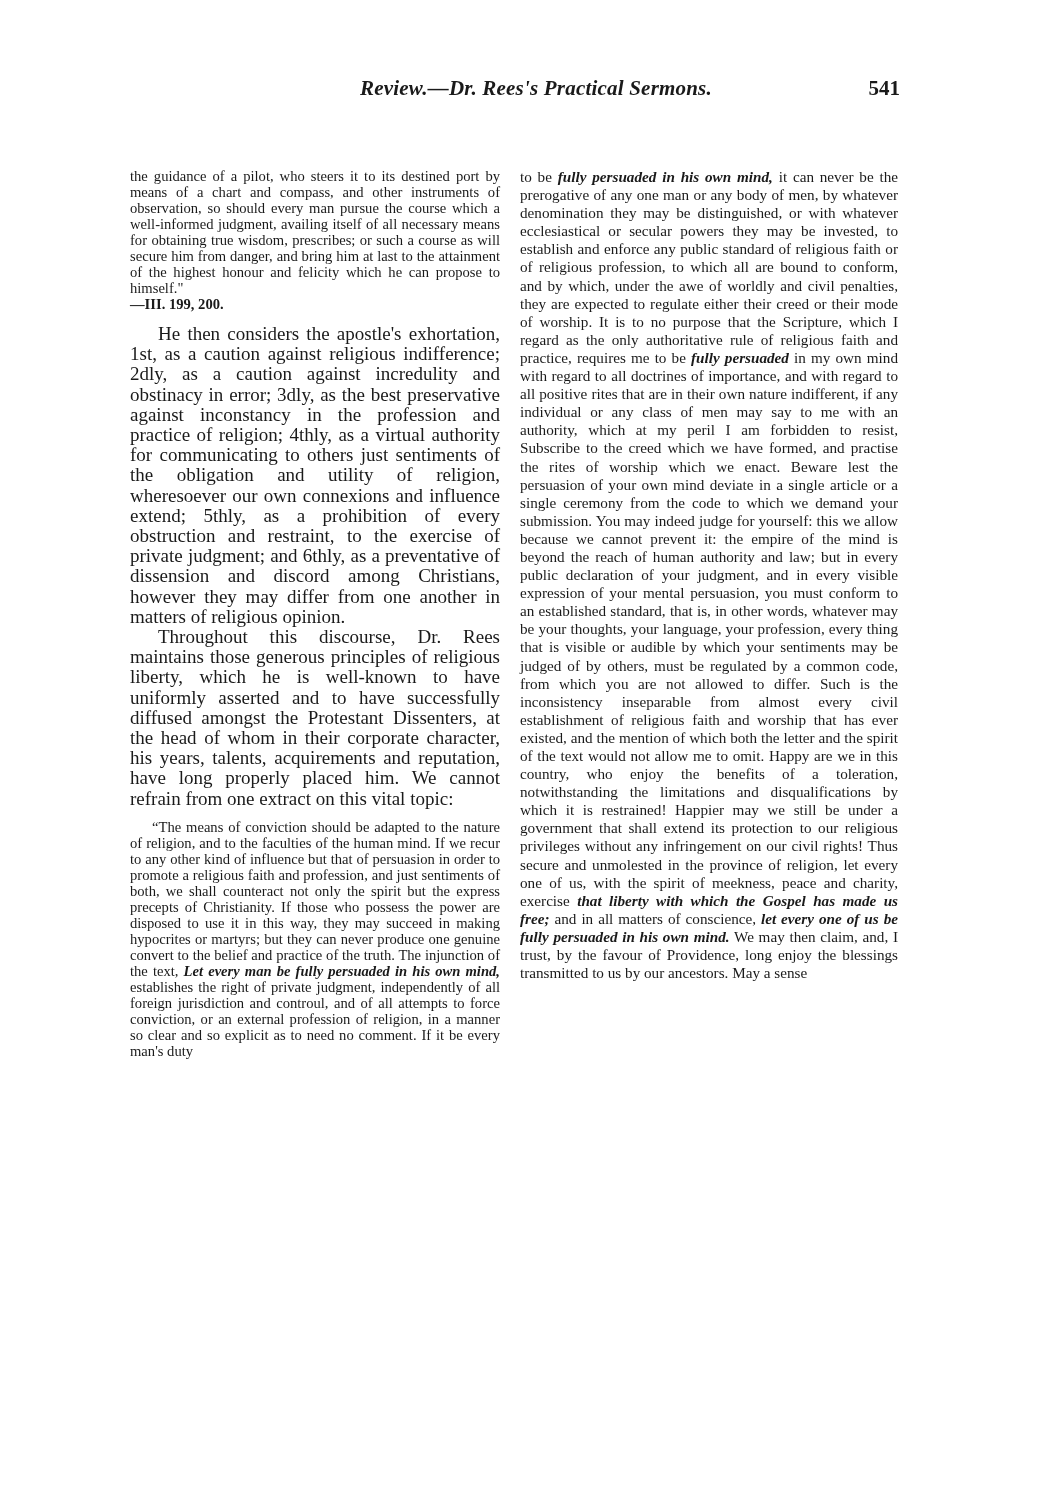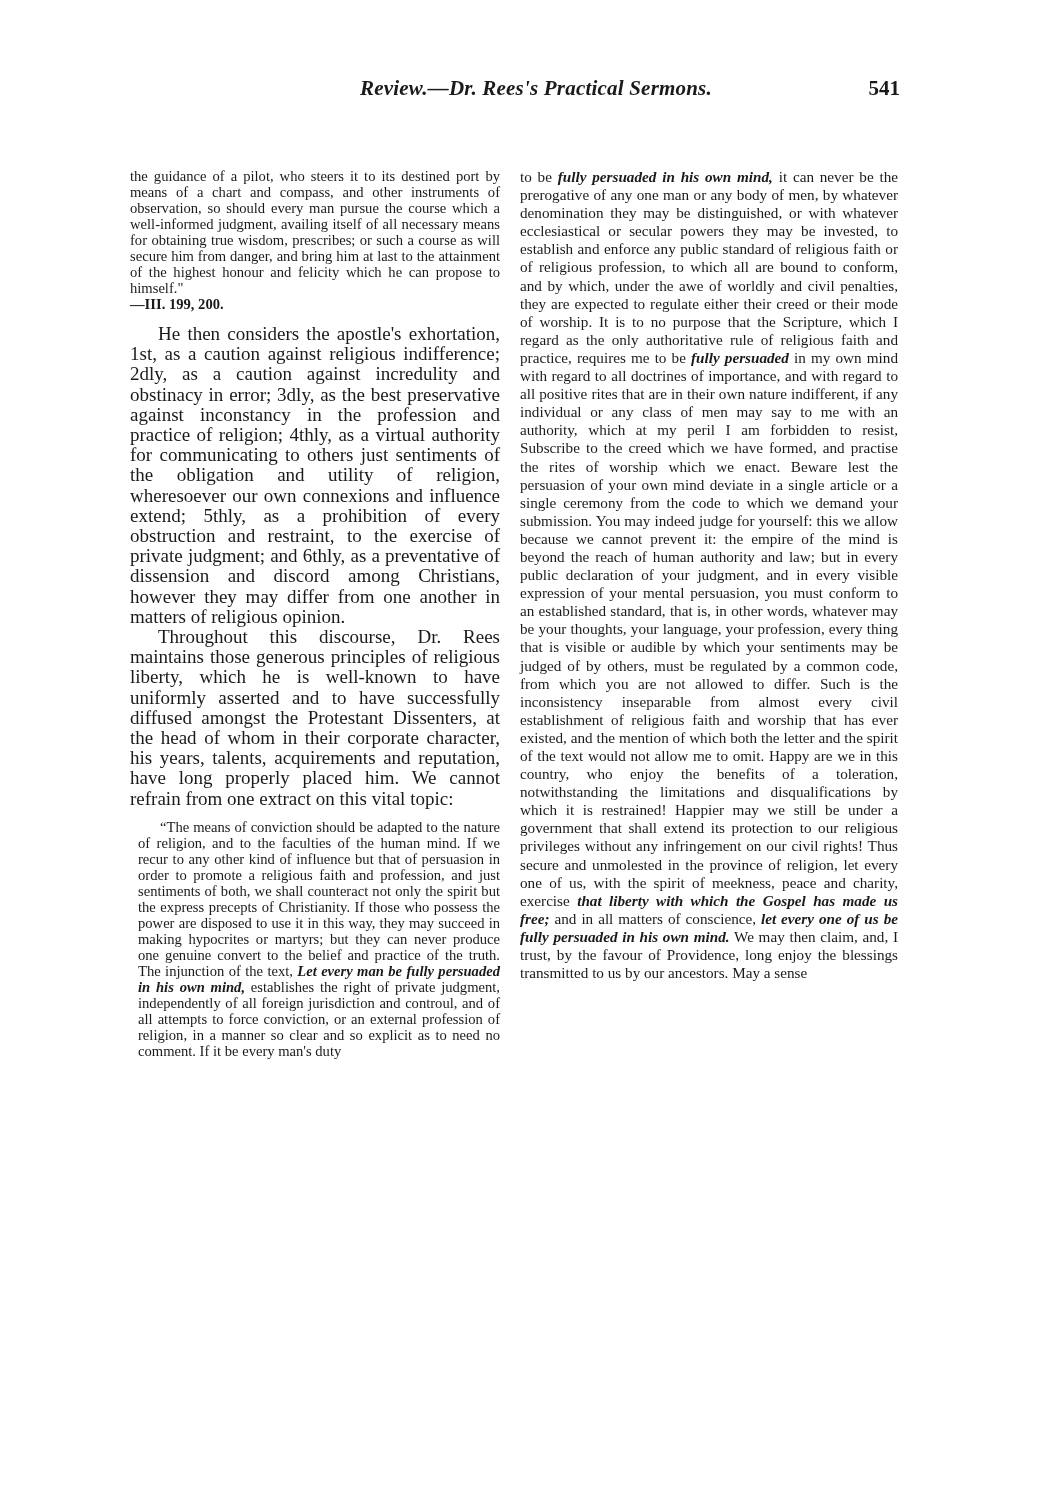--- a/index.html
+++ b/index.html
@@ -10,21 +10,21 @@
   .page-number { position: absolute; right: 0; top: 0; font-size: 21px; font-weight: bold; }
   .col { position: absolute; top: 168px; text-align: justify; }
   .col-left { left: 130px; width: 370px; }
   .col-right { left: 520px; width: 378px; }
   .p { margin: 0; }
   .quote-small { font-size: 14.6px; line-height: 16px; }
   .body-large { font-size: 19px; line-height: 20.2px; text-indent: 28px; }
   .right-text { font-size: 15.2px; line-height: 18.1px; }
   .gap-s { height: 12px; }
   .gap-m { height: 10px; }
-  .indent { text-indent: 22px; margin-left: 8px; }
+  .indent { text-indent: 22px; }
   em { font-weight: bold; }
 </style>
 </head>
 <body>
 
 <div class="header">
   <span class="running-title">Review.—Dr. Rees's Practical Sermons.</span>
   <span class="page-number">541</span>
 </div>
 

